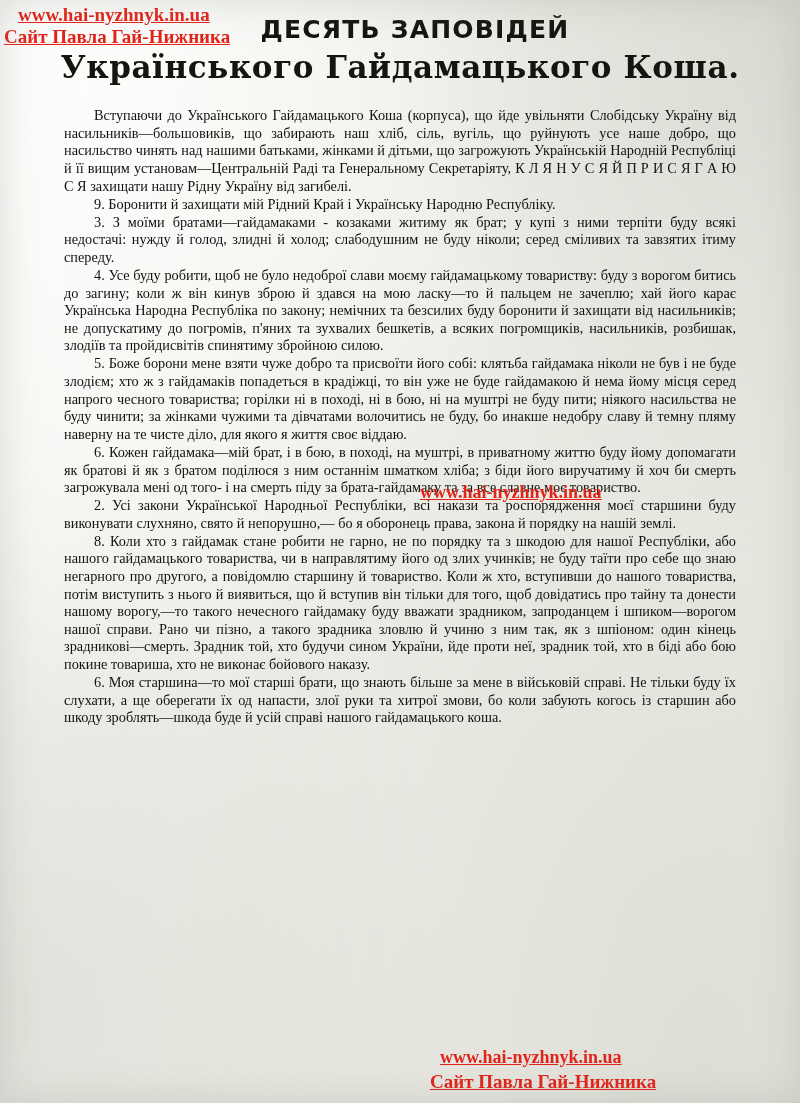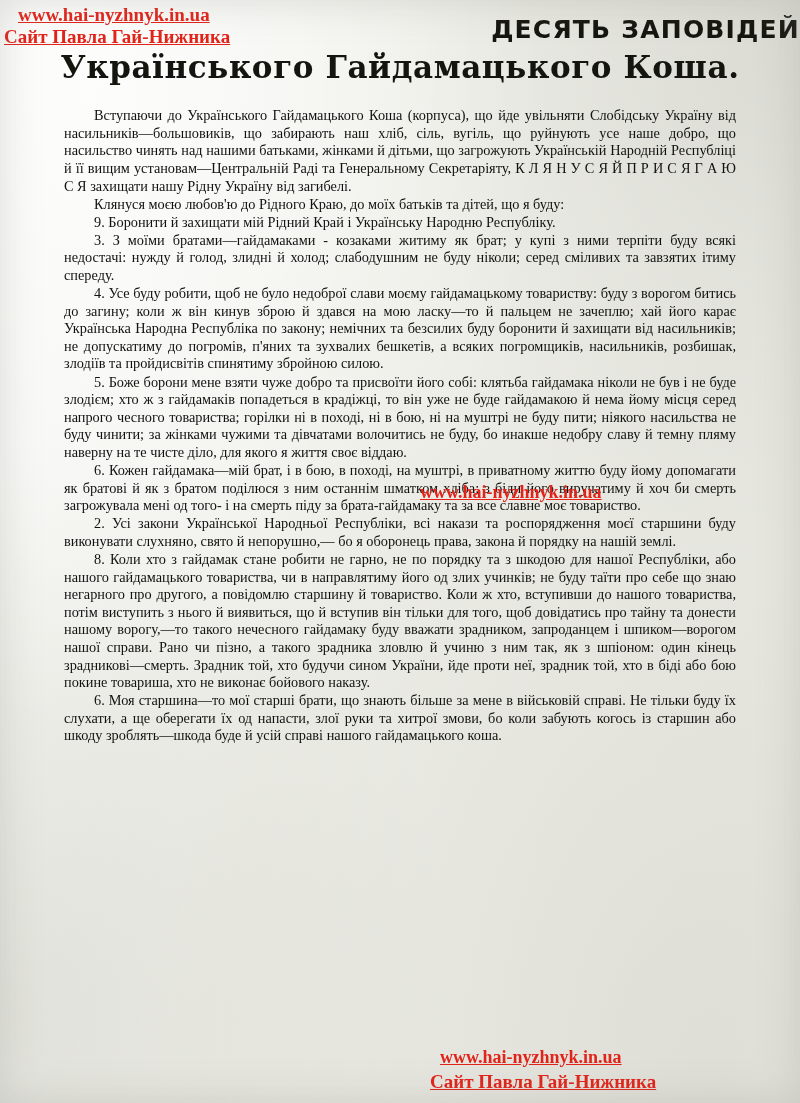--- a/index.html
+++ b/index.html
@@ -53,21 +53,21 @@
     padding-top: 16px;
   }
   .title-line1 {
     font-family: "DejaVu Sans", sans-serif;
     font-weight: bold;
     font-size: 25px;
     letter-spacing: 1.2px;
     color: #15150f;
     line-height: 1.1;
     margin: 0 0 6px 0;
-    text-align: right;
+    text-align: center;
     padding-left: 30px;
   }
   .title-line2 {
     font-family: "DejaVu Serif", serif;
     font-weight: bold;
     font-size: 31px;
     letter-spacing: 0.6px;
     color: #15150f;
     line-height: 1.15;
     margin: 0;
@@ -133,21 +133,20 @@
   <div class="paper-texture"></div>
 
   <div class="doc-body">
     <div class="title-block">
       <div class="title-line1">ДЕСЯТЬ ЗАПОВІДЕЙ</div>
       <div class="title-line2">Українського Гайдамацького Коша.</div>
     </div>
 
     <div class="text-col">
       <p class="para">Вступаючи до Українського Гайдамацького Коша (корпуса), що йде увільняти Слобідську Україну від насильників—большовиків, що забирають наш хліб, сіль, вугіль, що руйнують усе наше добро, що насильство чинять над нашими батьками, жінками й дітьми, що загрожують Українській Народній Республіці й її вищим установам—Центральній Раді та Генеральному Секретаріяту, К Л Я Н У С Я Й П Р И С Я Г А Ю С Я захищати нашу Рідну Україну від загибелі.</p>
-      <p class="para">Клянуся моєю любов'ю до Рідного Краю, до моїх батьків та дітей, що я буду:</p>
       <p class="para">9. Боронити й захищати мій Рідний Край і Українську Народню Республіку.</p>
       <p class="para">3. З моїми братами—гайдамаками - козаками житиму як брат; у купі з ними терпіти буду всякі недостачі: нужду й голод, злидні й холод; слабодушним не буду ніколи; серед сміливих та завзятих ітиму спереду.</p>
       <p class="para">4. Усе буду робити, щоб не було недоброї слави моєму гайдамацькому товариству: буду з ворогом битись до загину; коли ж він кинув зброю й здався на мою ласку—то й пальцем не зачеплю; хай його карає Українська Народна Республіка по закону; немічних та безсилих буду боронити й захищати від насильників; не допускатиму до погромів, п'яних та зухвалих бешкетів, а всяких погромщиків, насильників, розбишак, злодіїв та пройдисвітів спинятиму збройною силою.</p>
       <p class="para">5. Боже борони мене взяти чуже добро та присвоїти його собі: клятьба гайдамака ніколи не був і не буде злодієм; хто ж з гайдамаків попадеться в крадіжці, то він уже не буде гайдамакою й нема йому місця серед напрого чесного товариства; горілки ні в походi, ні в бою, ні на муштрі не буду пити; ніякого насильства не буду чинити; за жінками чужими та дівчатами волочитись не буду, бо инакше недобру славу й темну пляму наверну на те чисте діло, для якого я життя своє віддаю.</p>
       <p class="para">6. Кожен гайдамака—мій брат, і в бою, в поході, на муштрі, в приватному життю буду йому допомагати як братові й як з братом поділюся з ним останнім шматком хліба; з біди його виручатиму й хоч би смерть загрожувала мені од того- і на смерть піду за брата-гайдамаку та за все славне моє товариство.</p>
       <p class="para">2. Усі закони Української Народньої Республіки, всі накази та роспорядження моєї старшини буду виконувати слухняно, свято й непорушно,— бо я оборонець права, закона й порядку на нашій землі.</p>
       <p class="para">8. Коли хто з гайдамак стане робити не гарно, не по порядку та з шкодою для нашої Республіки, або нашого гайдамацького товариства, чи в направлятиму його од злих учинків; не буду таїти про себе що знаю негарного про другого, а повідомлю старшину й товариство. Коли ж хто, вступивши до нашого товариства, потім виступить з нього й виявиться, що й вступив він тільки для того, щоб довідатись про тайну та донести нашому ворогу,—то такого нечесного гайдамаку буду вважати зрадником, запроданцем і шпиком—ворогом нашої справи. Рано чи пізно, а такого зрадника зловлю й учиню з ним так, як з шпіоном: один кінець зрадникові—смерть. Зрадник той, хто будучи сином України, йде проти неї, зрадник той, хто в біді або бою покине товариша, хто не виконає бойового наказу.</p>
       <p class="para">6. Моя старшина—то мої старші брати, що знають більше за мене в військовій справі. Не тільки буду їх слухати, а ще оберегати їх од напасти, злої руки та хитрої змови, бо коли забують когось із старшин або шкоду зроблять—шкода буде й усій справі нашого гайдамацького коша.</p>
     </div>
   </div>

